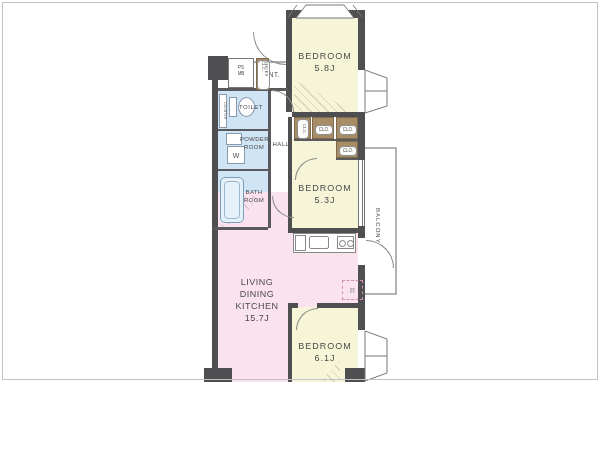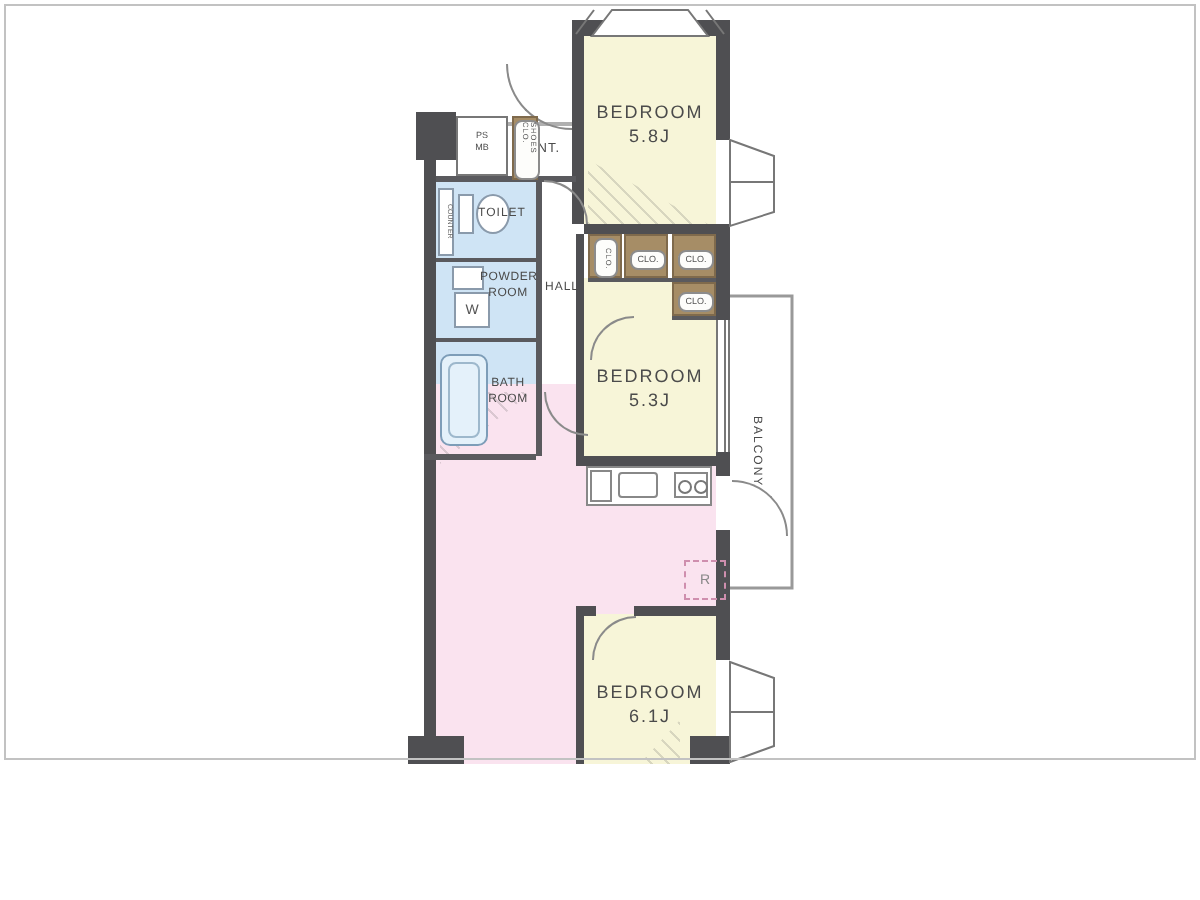--- a/index.html
+++ b/index.html
@@ -153,20 +153,25 @@
     <span>5.8J</span>
   </div>
   <div class="rlabel" style="left:292px;top:182px;width:66px;font-size:9px;">
     <span>BEDROOM</span>
     <span>5.3J</span>
   </div>
   <div class="rlabel" style="left:292px;top:340px;width:66px;font-size:9px;">
     <span>BEDROOM</span>
     <span>6.1J</span>
   </div>
+  <div class="rlabel" style="left:219px;top:276px;width:76px;font-size:9px;letter-spacing:.5px;">
+    <span>LIVING</span>
+    <span>DINING KITCHEN</span>
+    <span>15.7J</span>
+  </div>
   <div class="rlabel" style="left:258px;top:71px;width:28px;font-size:6.5px;letter-spacing:.5px;">ENT.</div>
   <div class="rlabel" style="left:269px;top:140px;width:24px;font-size:6px;letter-spacing:.5px;">HALL</div>
   <div class="rlabel" style="left:235px;top:103px;width:32px;font-size:6px;letter-spacing:.5px;">TOILET</div>
   <div class="rlabel" style="left:240px;top:135px;width:28px;font-size:6px;letter-spacing:.3px;">
     <span>POWDER</span>
     <span>ROOM</span>
   </div>
   <div class="rlabel" style="left:240px;top:188px;width:28px;font-size:6px;letter-spacing:.3px;">
     <span>BATH</span>
     <span>ROOM</span>

